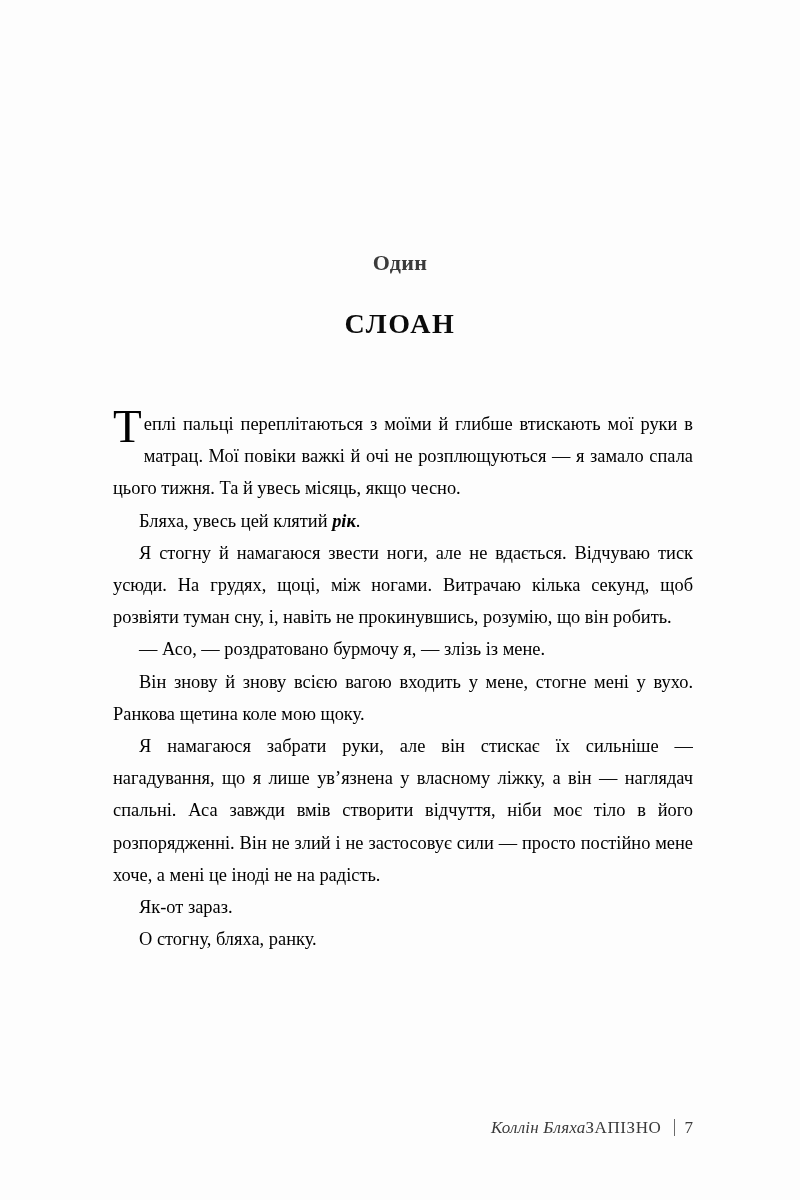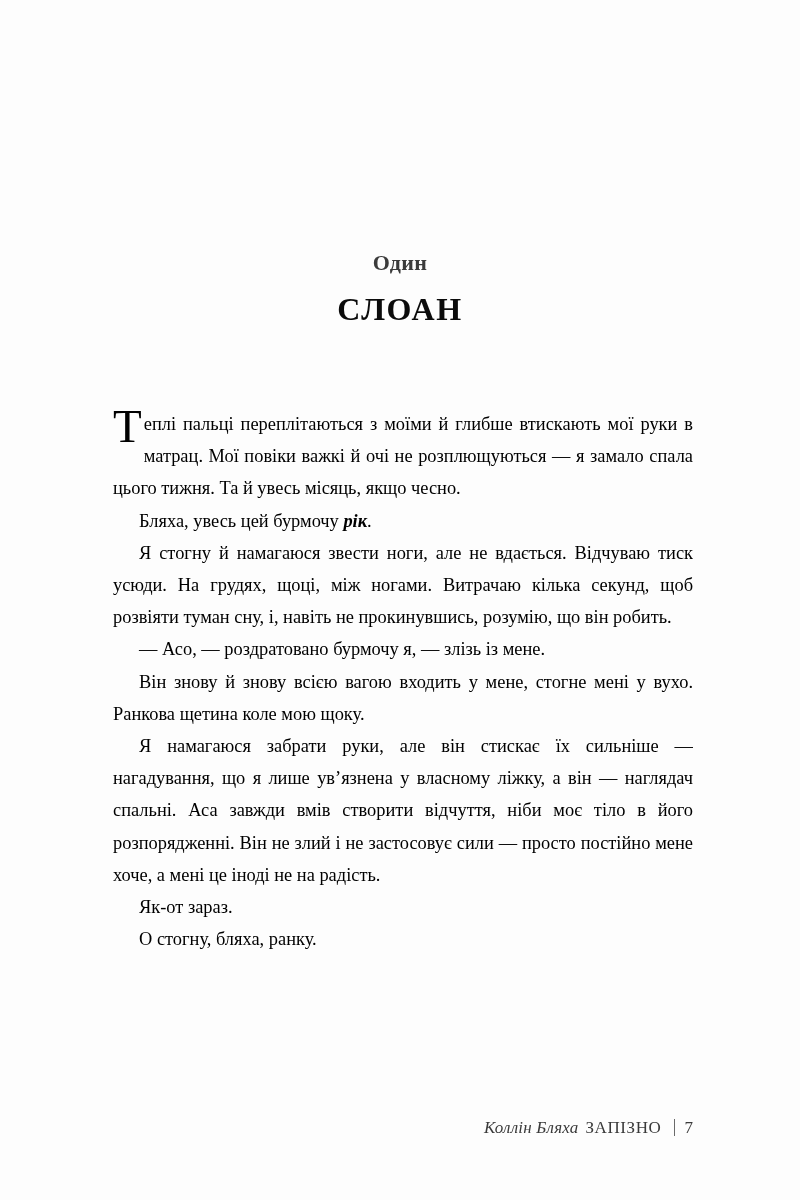--- a/index.html
+++ b/index.html
@@ -32,22 +32,22 @@
     text-align: center;
   }
   .chapter-number {
     font-size: 22px;
     font-weight: bold;
     color: #3b3b3b;
     letter-spacing: 0.3px;
     line-height: 1;
   }
   .chapter-title {
-    margin-top: 19px;
-    font-size: 32px;
+    margin-top: 36px;
+    font-size: 28px;
     font-weight: bold;
     color: #0b0b0b;
     letter-spacing: 1.6px;
     line-height: 1;
   }
 
   
   .body-text {
     position: absolute;
     top: 408px;
@@ -89,21 +89,21 @@
     text-align: right;
     font-size: 17px;
     color: #3a3a3a;
     white-space: nowrap;
   }
   .foot-author {
     font-style: italic;
     letter-spacing: 0.2px;
   }
   .foot-title {
-    margin-left: 7px;
+    margin-left: 0;
     font-style: normal;
     letter-spacing: 0.6px;
   }
   .foot-rule {
     display: inline-block;
     width: 1px;
     height: 17px;
     background: #6a6a6a;
     vertical-align: -3px;
     margin: 0 10px 0 12px;
@@ -117,21 +117,21 @@
 
 <div class="page">
 
   <div class="chapter-head">
     <div class="chapter-number">Один</div>
     <div class="chapter-title">СЛОАН</div>
   </div>
 
   <div class="body-text">
     <p class="first">Теплі пальці переплітаються з моїми й глибше втискають мої руки в матрац. Мої повіки важкі й очі не розплющуються — я замало спала цього тижня. Та й увесь місяць, якщо чесно.</p>
-    <p><span>Бляха, увесь цей бурмочу </span><em>рік</em><span>.</span></p>
+    <p><span>Бляха, увесь цей клятий </span><em>рік</em><span>.</span></p>
     <p>Я стогну й намагаюся звести ноги, але не вдається. Відчуваю тиск усюди. На грудях, щоці, між ногами. Витрачаю кілька секунд, щоб розвіяти туман сну, і, навіть не прокинувшись, розумію, що він робить.</p>
     <p>— Асо, — роздратовано бурмочу я, — злізь із мене.</p>
     <p>Він знову й знову всією вагою входить у мене, стогне мені у вухо. Ранкова щетина коле мою щоку.</p>
     <p>Я намагаюся забрати руки, але він стискає їх сильніше — нагадування, що я лише ув’язнена у власному ліжку, а він — наглядач спальні. Аса завжди вмів створити відчуття, ніби моє тіло в його розпорядженні. Він не злий і не застосовує сили — просто постійно мене хоче, а мені це іноді не на радість.</p>
     <p>Як-от зараз.</p>
     <p>О стогну, бляха, ранку.</p>
   </div>
 
   <div class="running-foot">
     <span class="foot-author">Коллін Бляха</span><span class="foot-title">ЗАПІЗНО</span><span class="foot-rule"></span><span class="foot-page">7</span>

